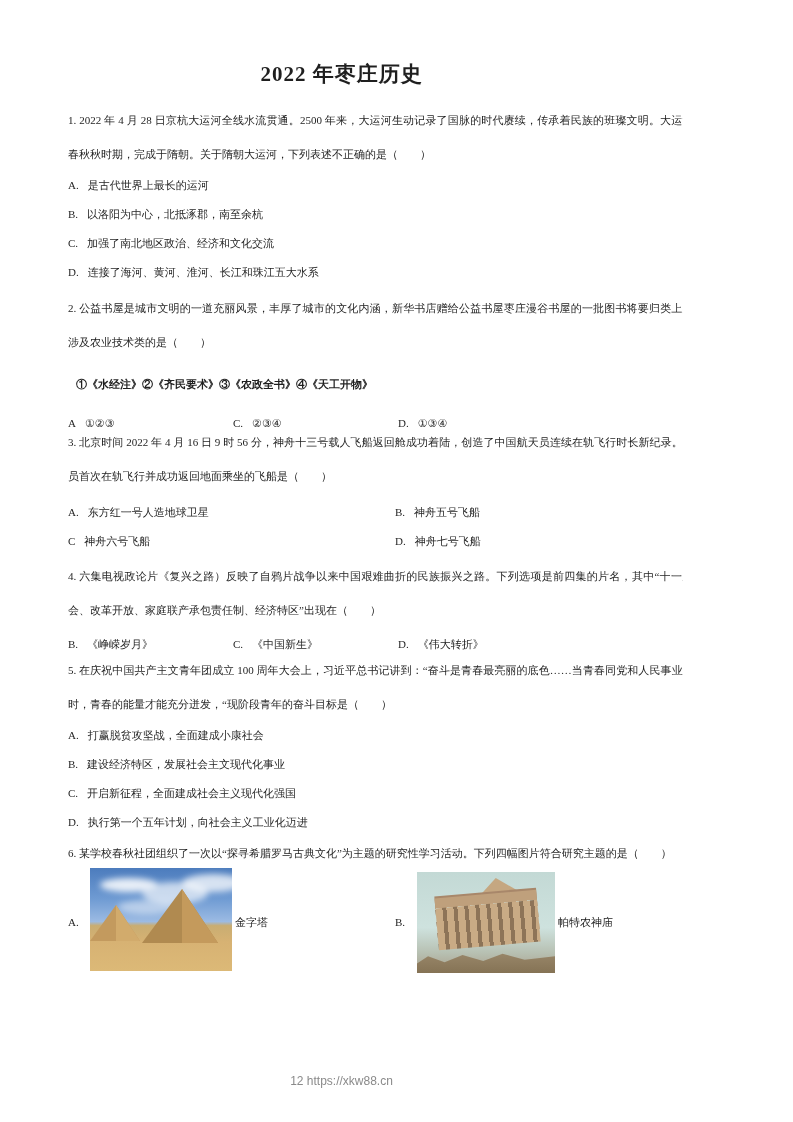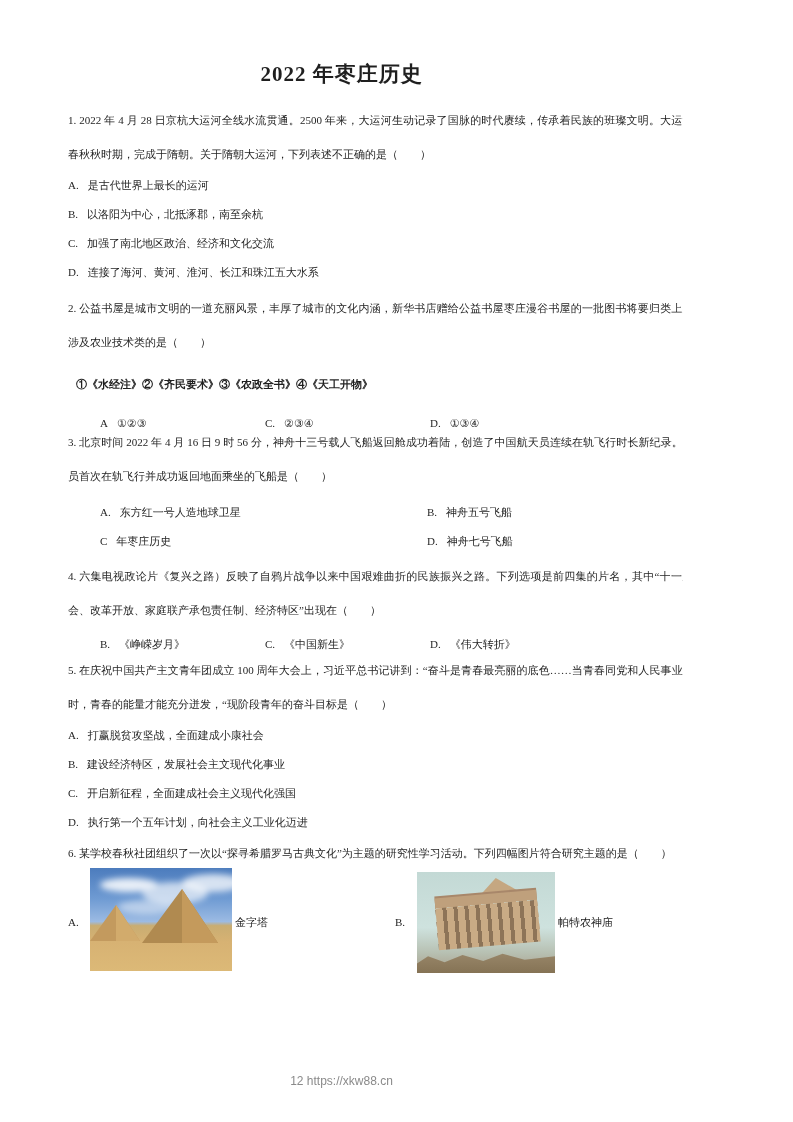--- a/index.html
+++ b/index.html
@@ -18,21 +18,21 @@
     letter-spacing:1px;
   }
   .qblock{position:absolute;left:68px;width:659px;font-size:11px;}
   .stem{line-height:34px;text-align:justify;margin:0;}
   .plain-line{line-height:34px;margin:8px;font-weight:bold;}
   .opts-v{}
   .opt-line{line-height:29px;white-space:nowrap;}
   .lbl{margin-right:9px;}
   .opts-grid4{display:grid;grid-template-columns:165px 165px 162px 1fr;line-height:29px;margin-top:3px;}
   .opts-grid2{display:grid;grid-template-columns:327px 1fr;line-height:29px;margin-top:5px;}
-  .opt{white-space:nowrap;margin-left:32px;}
+  .opt{white-space:nowrap;}
   
   .imgrow{position:relative;height:106px;margin-top:0;}
   .imgrow .ilabel{position:absolute;top:38px;line-height:29px;}
   .imgrow .icaption{position:absolute;top:38px;line-height:29px;}
   .fig{position:absolute;overflow:hidden;}
   .fig-pyramids{
     left:22px;top:-2px;width:142px;height:103px;
     background:linear-gradient(180deg,#4c7cbd 0%,#6f9bd3 30%,#9cbbe3 52%,#c9ad72 56%,#d7b273 72%,#dcb977 100%);
   }
   .fig-pyramids .cloud{
@@ -100,21 +100,21 @@
       <span class="opt"><span class="lbl">C.</span><span>②③④</span></span>
       <span class="opt"><span class="lbl">D.</span><span>①③④</span></span>
     </div>
   </div>
 
   <div class="qblock" id="q3">
     <p class="stem">3. 北京时间 2022 年 4 月 16 日 9 时 56 分，神舟十三号载人飞船返回舱成功着陆，创造了中国航天员连续在轨飞行时长新纪录。中国航天员首次在轨飞行并成功返回地面乘坐的飞船是（　　）</p>
     <div class="opts-grid2">
       <span class="opt"><span class="lbl">A.</span><span>东方红一号人造地球卫星</span></span>
       <span class="opt"><span class="lbl">B.</span><span>神舟五号飞船</span></span>
-      <span class="opt"><span class="lbl">C</span><span>年枣庄历史</span></span>
+      <span class="opt"><span class="lbl">C</span><span>神舟六号飞船</span></span>
       <span class="opt"><span class="lbl">D.</span><span>神舟七号飞船</span></span>
     </div>
   </div>
 
   <div class="qblock" id="q4">
     <p class="stem">4. 六集电视政论片《复兴之路）反映了自鸦片战争以来中国艰难曲折的民族振兴之路。下列选项是前四集的片名，其中“十一届三中全会、改革开放、家庭联产承包责任制、经济特区”出现在（　　）</p>
     <div class="opts-grid4">
       <span class="opt"><span class="lbl">B.</span><span>《峥嵘岁月》</span></span>
       <span class="opt"><span class="lbl">C.</span><span>《中国新生》</span></span>
       <span class="opt"><span class="lbl">D.</span><span>《伟大转折》</span></span>

